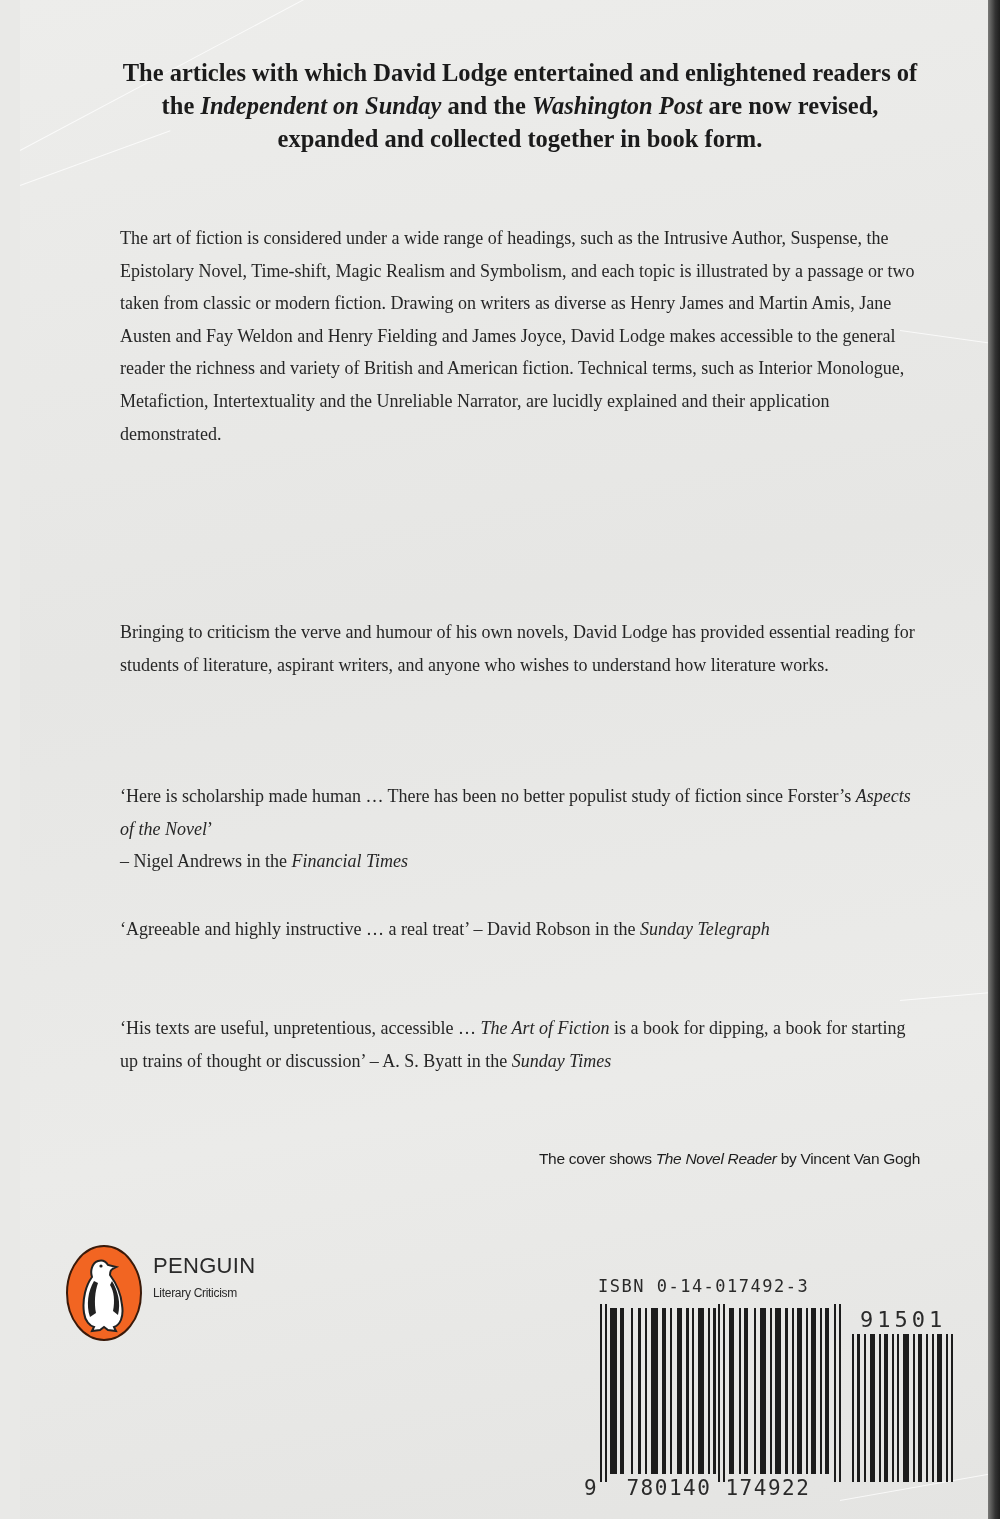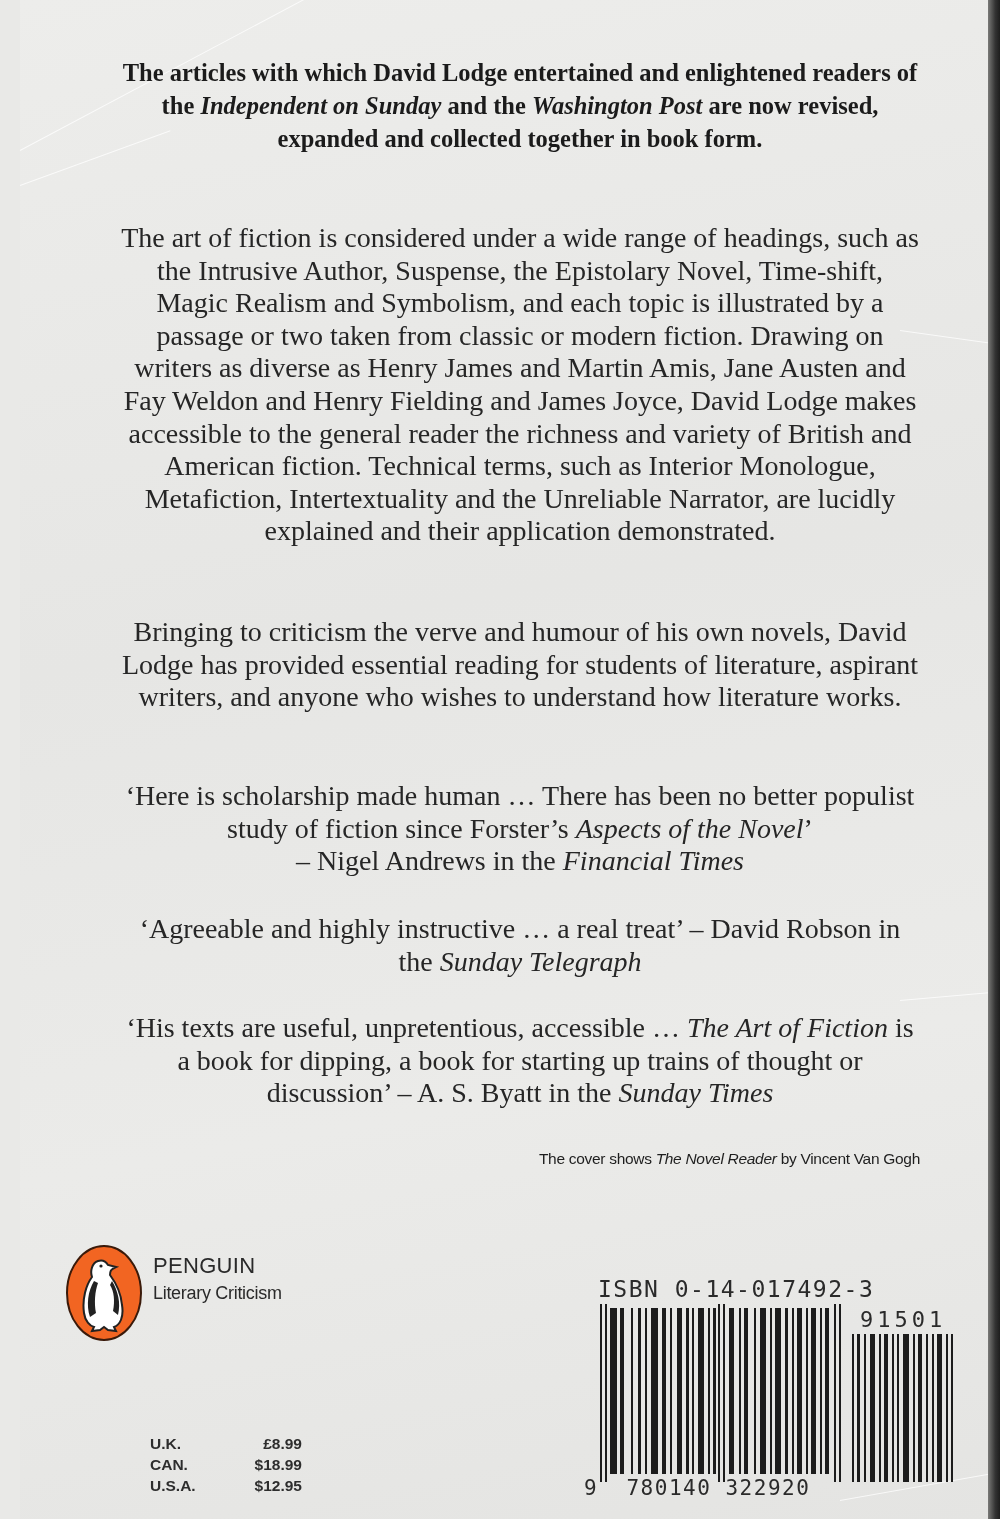--- a/index.html
+++ b/index.html
@@ -13,49 +13,49 @@
     position: absolute; left: 0; top: 0; width: 988px; height: 1519px;
     background: linear-gradient(170deg, #ededeb 0%, #e6e6e4 40%, #ebebe9 70%, #e4e4e2 100%);
     margin-left: 20px;
   }
   .spine-edge {
     position: absolute; right: 0; top: 0; width: 12px; height: 1519px;
     background: linear-gradient(90deg, #7a7a78 0%, #333 60%, #1d1d1d 100%);
   }
   .crease { position: absolute; height: 1px; background: rgba(255,255,255,0.75); transform-origin: left center; }
   .blurb {
-    position: absolute; left: 100px; width: 800px; text-align: center;
-    font-size: 28px; line-height: 32.6px; color: #262626;
+    position: absolute; left: 100px; width: 800px; 
+    font-size: 18px; line-height: 32.6px; color: #262626;
   }
   .lead {
     position: absolute; left: 100px; width: 800px; top: 56px; text-align: center;
     font-weight: bold; font-size: 24.5px; line-height: 33px; color: #1b1b1b;
   }
   .blurb i, .lead i { font-style: italic; }
   .credit {
     position: absolute; left: 100px; width: 800px; top: 1150px; text-align: right;
     font-family: "Liberation Sans", sans-serif; font-size: 15.5px; color: #1e1e1e;
     letter-spacing: -0.3px;
   }
   .logo { position: absolute; left: 44px; top: 1243px; width: 80px; height: 100px; }
   .publisher {
     position: absolute; left: 133px; top: 1252px;
     font-family: "Liberation Sans", sans-serif; font-weight: normal; color: #2a2a2a;
   }
   .publisher .name { font-size: 22px; letter-spacing: 0.3px; line-height: 28px; }
-  .publisher .series { font-size: 18px; line-height: 26px; letter-spacing: -0.3px; text-align: center; }
+  .publisher .series { font-size: 12px; line-height: 26px; letter-spacing: -0.3px; }
   .prices {
     position: absolute; left: 130px; top: 1433px;
     font-family: "Liberation Sans", sans-serif; font-weight: bold; font-size: 15.5px;
     line-height: 21px; color: #2d2d2d;
   }
   .prices .row { display: flex; width: 152px; justify-content: space-between; }
   .isbn {
     position: absolute; left: 578px; top: 1276px;
-    font-family: "DejaVu Sans Mono", "Liberation Mono", monospace; font-size: 23px;
+    font-family: "DejaVu Sans Mono", "Liberation Mono", monospace; font-size: 17px;
     letter-spacing: 1.5px; color: #2a2a2a;
   }
   .barcode-main { position: absolute; left: 578px; top: 1304px; width: 254px; height: 178px; }
   .barcode-addon { position: absolute; left: 830px; top: 1334px; width: 112px; height: 148px; }
   .ean-digits {
     position: absolute; left: 564px; top: 1476px;
     font-family: "DejaVu Sans Mono", "Liberation Mono", monospace; font-size: 21px;
     letter-spacing: 1.5px; color: #2a2a2a; white-space: pre;
   }
   .addon-digits {
@@ -94,34 +94,20 @@
     <path d="M30 38 C24 48 22 62 26 74 L32 70 C30 60 31 48 34 40 Z" fill="#222"></path>
     <path d="M48 38 C54 48 57 60 54 72 L49 68 C51 58 50 48 46 42 Z" fill="#222"></path>
     <circle cx="37" cy="23" r="1.6" fill="#222"></circle>
   </svg>
 
   <div class="publisher">
     <div class="name">PENGUIN</div>
     <div class="series">Literary Criticism</div>
   </div>
 
-  <div class="prices">
-    <div class="row">
-        <span>U.K.</span>
-        <span>£8.99</span>
-      </div>
-    <div class="row">
-        <span>CAN.</span>
-        <span>$18.99</span>
-      </div>
-    <div class="row">
-        <span>U.S.A.</span>
-        <span>$12.95</span>
-      </div>
-  </div>
 
   <div class="isbn">ISBN 0-14-017492-3</div>
 
   <svg class="barcode-main" viewBox="0 0 254 178" preserveAspectRatio="none">
     <g fill="#1c1c1c">
       <rect x="2" y="0" width="2" height="178"></rect>
         <rect x="7" y="0" width="2" height="178"></rect>
       <rect x="12" y="4" width="7" height="166"></rect>
         <rect x="22" y="4" width="4" height="166"></rect>
       <rect x="33" y="4" width="2" height="166"></rect>
@@ -173,16 +159,16 @@
         <rect x="63" y="0" width="2" height="148"></rect>
       <rect x="68" y="0" width="4" height="148"></rect>
         <rect x="76" y="0" width="2" height="148"></rect>
       <rect x="82" y="0" width="2" height="148"></rect>
         <rect x="87" y="0" width="5" height="148"></rect>
       <rect x="96" y="0" width="2" height="148"></rect>
         <rect x="101" y="0" width="2" height="148"></rect>
     </g>
   </svg>
 
-  <div class="ean-digits"><span>9</span>  <span>780140</span> <span>322920</span></div>
+  <div class="ean-digits"><span>9</span>  <span>780140</span> <span>174922</span></div>
 </div>
 
 <div class="spine-edge"></div>
 
 </body></html>

